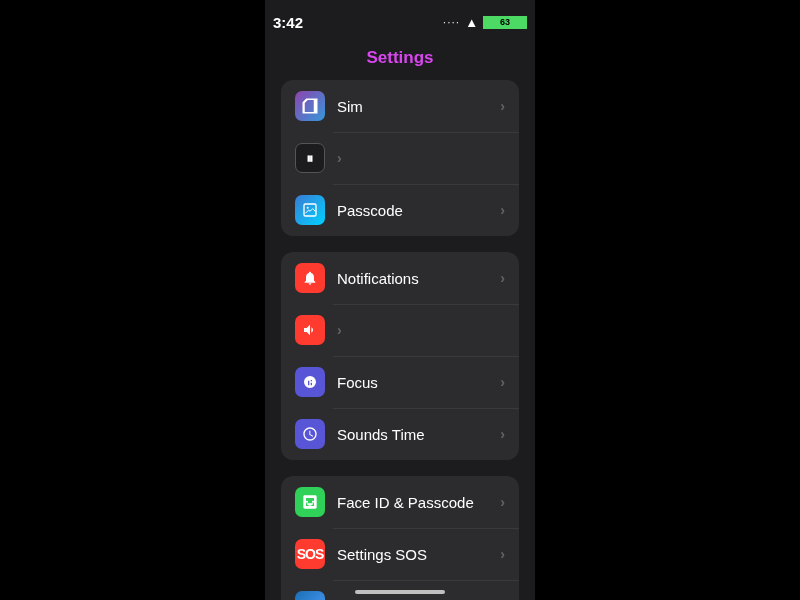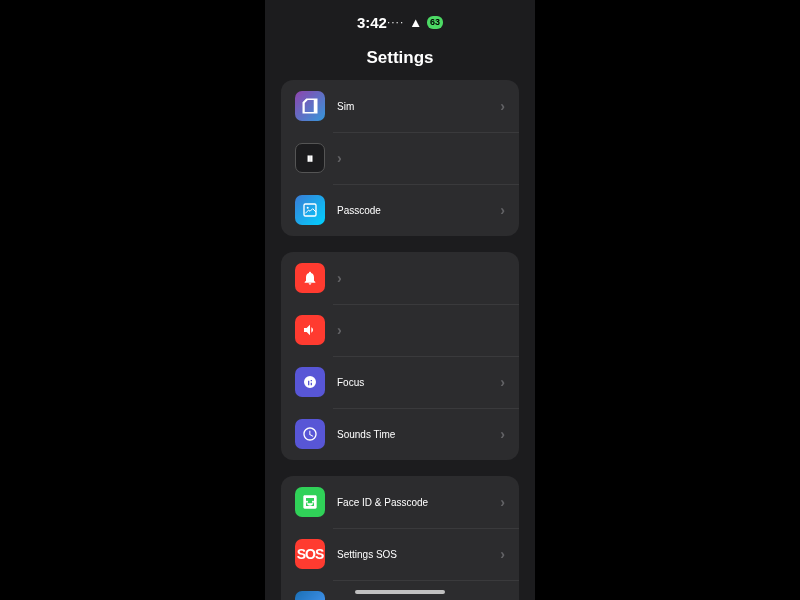--- a/index.html
+++ b/index.html
@@ -18,21 +18,21 @@
       height: 600px;
       background: #1c1c1e;
       position: relative;
       overflow: hidden;
     }
     .status-bar {
       background: #1c1c1e;
       height: 44px;
       display: flex;
       align-items: center;
-      justify-content: center;
+      justify-content: space-between;
       padding: 0 8px;
     }
     .status-time {
       font-size: 15px;
       font-weight: 600;
       color: #fff;
     }
     .status-icons {
       display: flex;
       align-items: center;
@@ -42,37 +42,37 @@
       color: #fff;
       font-size: 10px;
       letter-spacing: 1px;
     }
     .wifi-icon {
       color: #fff;
       font-size: 13px;
     }
     .battery {
       background: #4cd964;
-      border-radius: 6px;
-      width: 16px;
+      border-radius: 0;
+      width: 44px;
       height: 13px;
       display: flex;
       align-items: center;
       justify-content: center;
       font-size: 9px;
       font-weight: 700;
       color: #000;
     }
     .page-title {
       background: #1c1c1e;
       text-align: center;
       padding: 4px 0 12px;
       font-size: 17px;
       font-weight: 600;
-      color: #ffffff;
+      color: #d946ef;
     }
     .scroll-content {
       overflow-y: auto;
       height: calc(600px - 44px - 30px);
       padding: 0 0 10px 0;
     }
     .scroll-content::-webkit-scrollbar { display: none; }
     .settings-group {
       background: #2c2c2e;
       border-radius: 12px;
@@ -102,21 +102,21 @@
       border-radius: 7px;
       display: flex;
       align-items: center;
       justify-content: center;
       margin-right: 12px;
       flex-shrink: 0;
       font-size: 16px;
     }
     .row-label {
       flex: 1;
-      font-size: 10px;
+      font-size: 15px;
       color: #fff;
     }
     .chevron {
       color: #636366;
       font-size: 14px;
       font-weight: 600;
     }
     .home-indicator {
       position: absolute;
       bottom: 6px;
@@ -173,20 +173,21 @@
           <span class="chevron">›</span>
         </div>
       </div>
       <div class="settings-group">
         <div class="settings-row">
           <div class="icon-wrapper" style="background: rgb(255, 59, 48);">
             <svg width="16" height="16" viewBox="0 0 24 24" fill="white">
               <path d="M12 22c1.1 0 2-.9 2-2h-4c0 1.1.9 2 2 2zm6-6V11c0-3.07-1.63-5.64-4.5-6.32V4c0-.83-.67-1.5-1.5-1.5s-1.5.67-1.5 1.5v.68C7.64 5.36 6 7.92 6 11v5l-2 2v1h16v-1l-2-2z"></path>
             </svg>
           </div>
+          <span class="row-label">Notifications</span>
           <span class="chevron">›</span>
         </div>
         <div class="settings-row">
           <div class="icon-wrapper" style="background: rgb(255, 59, 48);">
             <svg width="16" height="16" viewBox="0 0 24 24" fill="white">
               <path d="M3 9v6h4l5 5V4L7 9H3zm13.5 3c0-1.77-1.02-3.29-2.5-4.03v8.05c1.48-.73 2.5-2.25 2.5-4.02z"></path>
             </svg>
           </div>
           <span class="chevron">›</span>
         </div>

